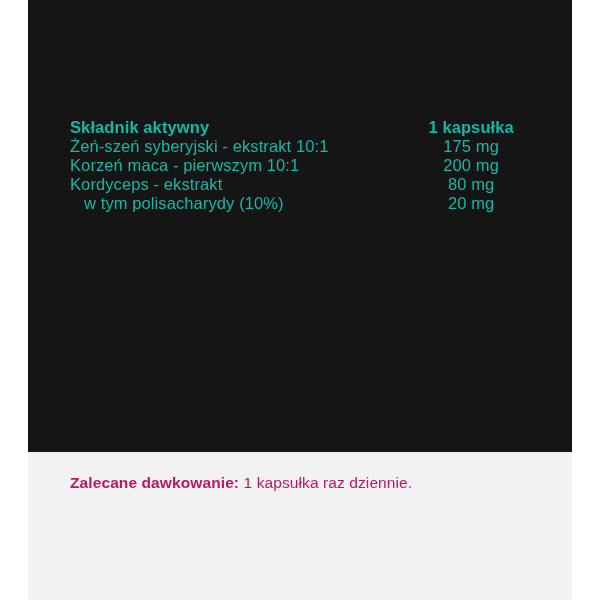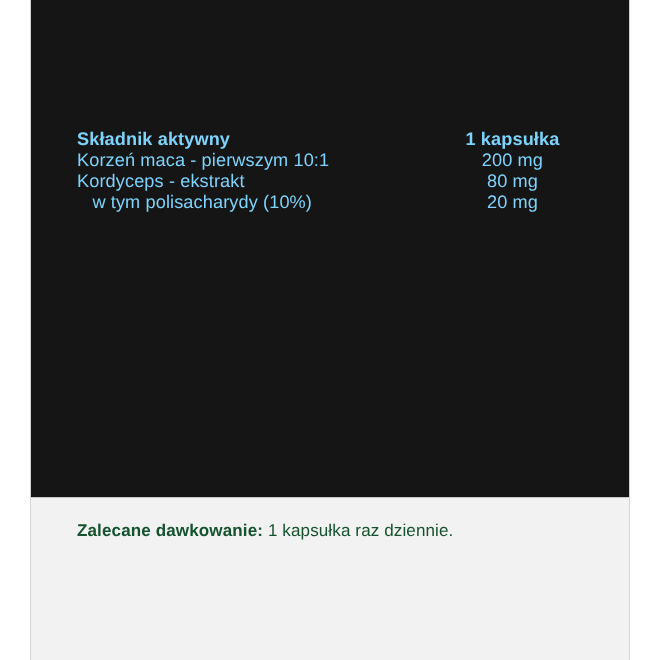--- a/index.html
+++ b/index.html
@@ -35,21 +35,21 @@
     left: 0;
     top: 0;
     right: 0;
     height: 452px;
     box-sizing: border-box;
     padding: 118px 44px 0 42px;
   }
   table.ing-table {
     width: 100%;
     border-collapse: collapse;
-    color: #7dd3fc;
+    color: #14b8a6;
   }
   table.ing-table th,
   table.ing-table td {
     padding: 0;
     vertical-align: baseline;
   }
   .row-head th {
     font-size: 16.5px;
     font-weight: bold;
     letter-spacing: 0.1px;
@@ -71,21 +71,21 @@
   .ing-row.sub td.col-name {
     padding-left: 14px;
   }
   .footer {
     position: absolute;
     left: 28px;
     right: 28px;
     bottom: 0;
     top: 452px;
     background: #f2f2f2;
-    color: #14532d;
+    color: #be185d;
     box-sizing: border-box;
     padding: 20px 44px 0 42px;
   }
   .footer p {
     margin: 0 0 2px 0;
     font-size: 15.5px;
     line-height: 1.45;
     letter-spacing: 0.1px;
   }
   .footer .lead {
@@ -102,20 +102,24 @@
   <div class="panel">
 
     <div class="ingredients">
       <table class="ing-table">
         <tbody>
           <tr class="row-head">
             <th class="col-name">Składnik aktywny</th>
             <th class="col-amount">1 kapsułka</th>
           </tr>
           <tr class="ing-row">
+            <td class="col-name">Żeń-szeń syberyjski - ekstrakt 10:1</td>
+            <td class="col-amount">175 mg</td>
+          </tr>
+          <tr class="ing-row">
             <td class="col-name">Korzeń maca - pierwszym 10:1</td>
             <td class="col-amount">200 mg</td>
           </tr>
           <tr class="ing-row">
             <td class="col-name">Kordyceps - ekstrakt</td>
             <td class="col-amount">80 mg</td>
           </tr>
           <tr class="ing-row sub">
             <td class="col-name">w tym polisacharydy (10%)</td>
             <td class="col-amount">20 mg</td>

